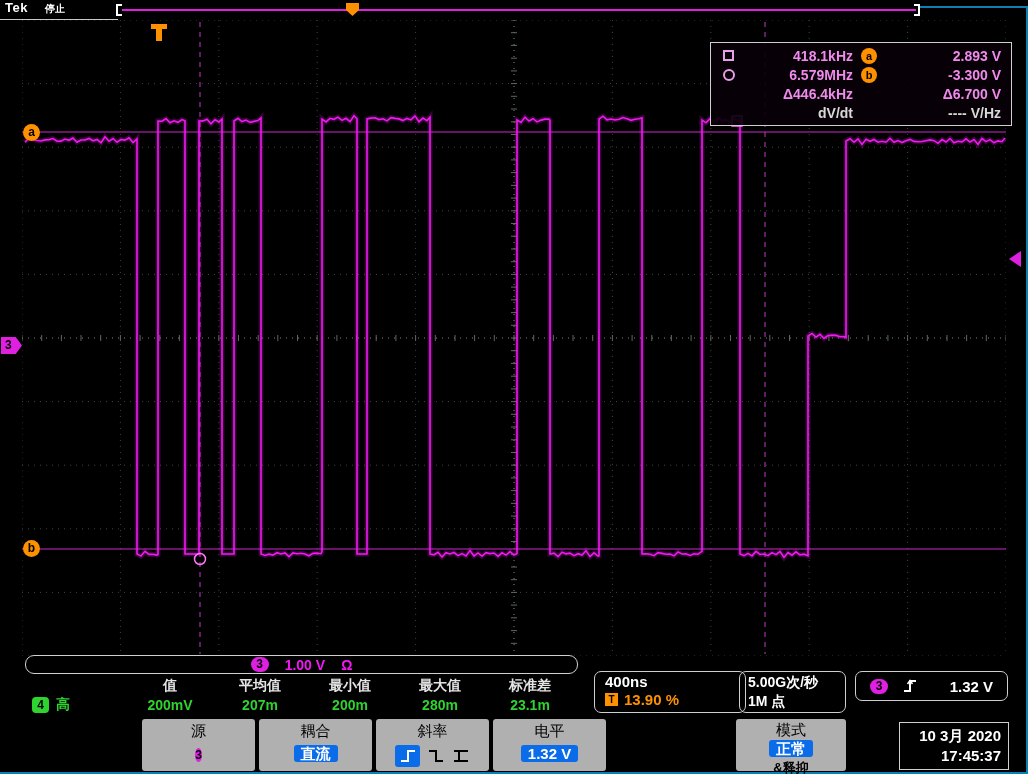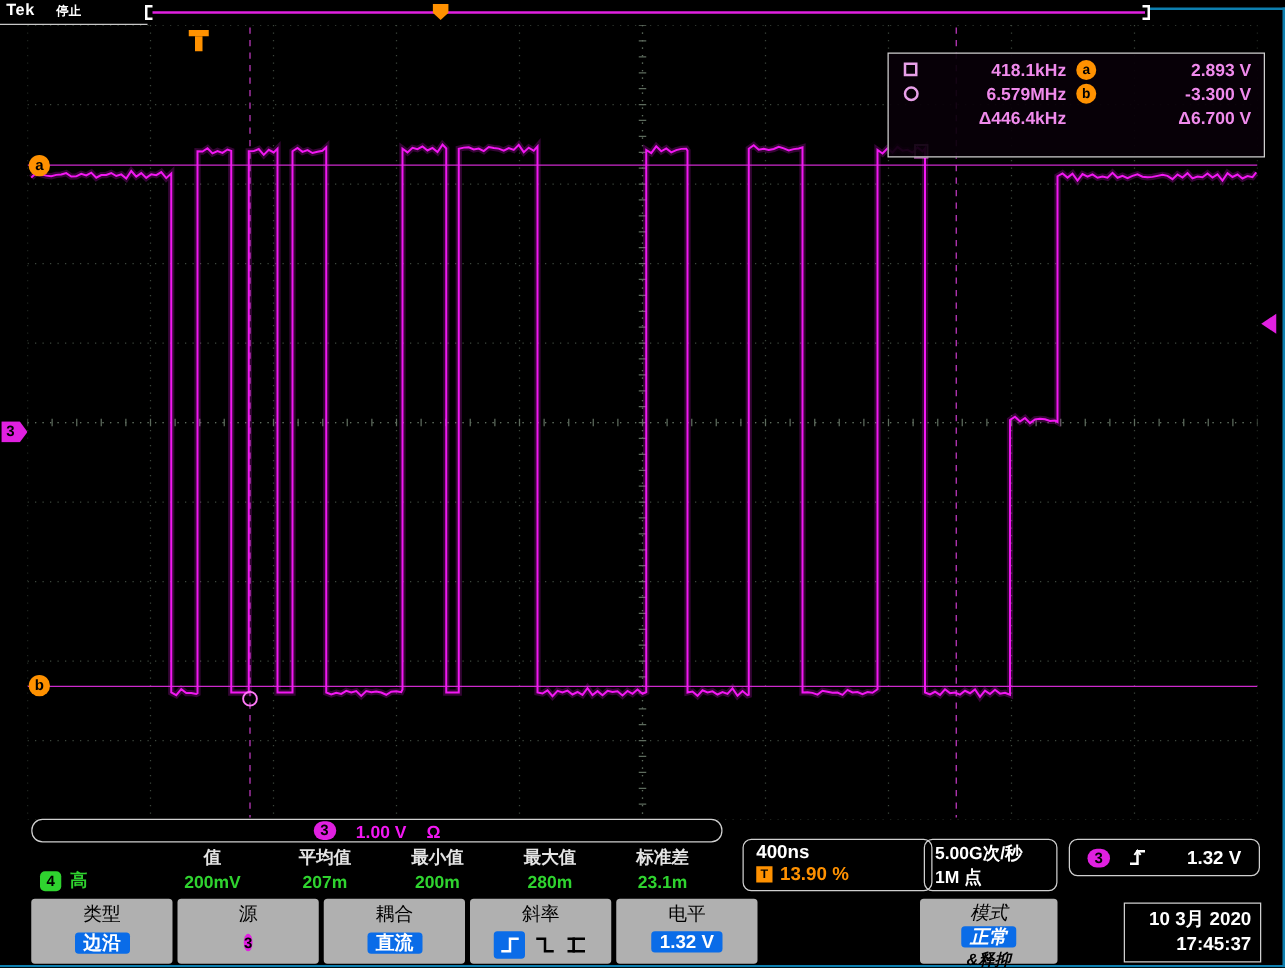--- a/index.html
+++ b/index.html
@@ -86,21 +86,21 @@
   .mbtn { position:absolute; top:719px; width:113px; height:52px; background:#b0b0b0; border-radius:3px;
     display:flex; flex-direction:column; align-items:center; padding-top:3px; gap:4px; cursor:pointer; }
   .mtitle { color:#000; font-size:15px; }
   .hl { background:#0a6ce8; color:#fff; font-size:15px; font-weight:bold; padding:0 7px; border-radius:3px; }
   .plain { color:#000; font-size:13px; font-weight:bold; }
   .src-pill { background:#e020e0; color:#000; width:18px; height:17px; border-radius:50%;
     font-size:12px; font-weight:bold; text-align:center; line-height:17px; }
   .slope-row { display:flex; align-items:center; gap:7px; }
   .slope-sel { width:25px; height:22px; background:#0a6ce8; border-radius:3px; display:flex;
     align-items:center; justify-content:center; }
-  .mode-btn { gap:0px; padding-top:2px;font-style:italic; }
+  .mode-btn { gap:0px; padding-top:2px; }
 
   .datetime-box { position:absolute; left:899px; top:722px; width:110px; height:48px;
     border:1px solid #cfcfcf; background:#000; color:#fff; font-size:15px; font-weight:bold;
     text-align:right; padding:3px 7px; line-height:20px; }
 </style>
 </head>
 <body>
 
 <div class="screen">
 
@@ -152,20 +152,26 @@
       <div class="freq">6.579MHz</div>
       <div class="cbox-badge">b</div>
       <div class="val">-3.300 V</div>
     </div>
     <div class="cbox-row">
       <div></div>
       <div class="freq">Δ446.4kHz</div>
       <div></div>
       <div class="val">Δ6.700 V</div>
     </div>
+    <div class="cbox-row dim">
+      <div></div>
+      <div class="freq">dV/dt</div>
+      <div></div>
+      <div class="val">---- V/Hz</div>
+    </div>
   </div>
 
   <div class="channel-bar">
     <span class="ch-pill">3</span>
     <span>1.00 V</span>
     <span>Ω</span>
   </div>
 
   <div class="measure-table">
     <div class="mt-head">
@@ -204,24 +210,20 @@
 
   <div class="trig-box">
     <span class="ch-pill">3</span>
     <svg width="16" height="16" viewBox="0 0 16 16">
       <polyline points="2,13 8,13 8,3 14,3" fill="none" stroke="#fff" stroke-width="2"></polyline>
       <polyline points="5.5,6 8,2.5 10.5,6" fill="none" stroke="#fff" stroke-width="1.5"></polyline>
     </svg>
     <span class="lv">1.32 V</span>
   </div>
 
-  <div class="mbtn" style="left:25px">
-    <div class="mtitle">类型</div>
-    <div><span class="hl">边沿</span></div>
-  </div>
   <div class="mbtn" style="left:142px">
     <div class="mtitle">源</div>
     <div><span class="src-pill">3</span></div>
   </div>
   <div class="mbtn" style="left:376px">
     <div class="mtitle">斜率</div>
     <div class="slope-row">
       <span class="slope-sel">
         <svg width="18" height="16" viewBox="0 0 18 16">
             <polyline points="2,13 9,13 9,3 16,3" fill="none" stroke="#fff" stroke-width="2"></polyline>

